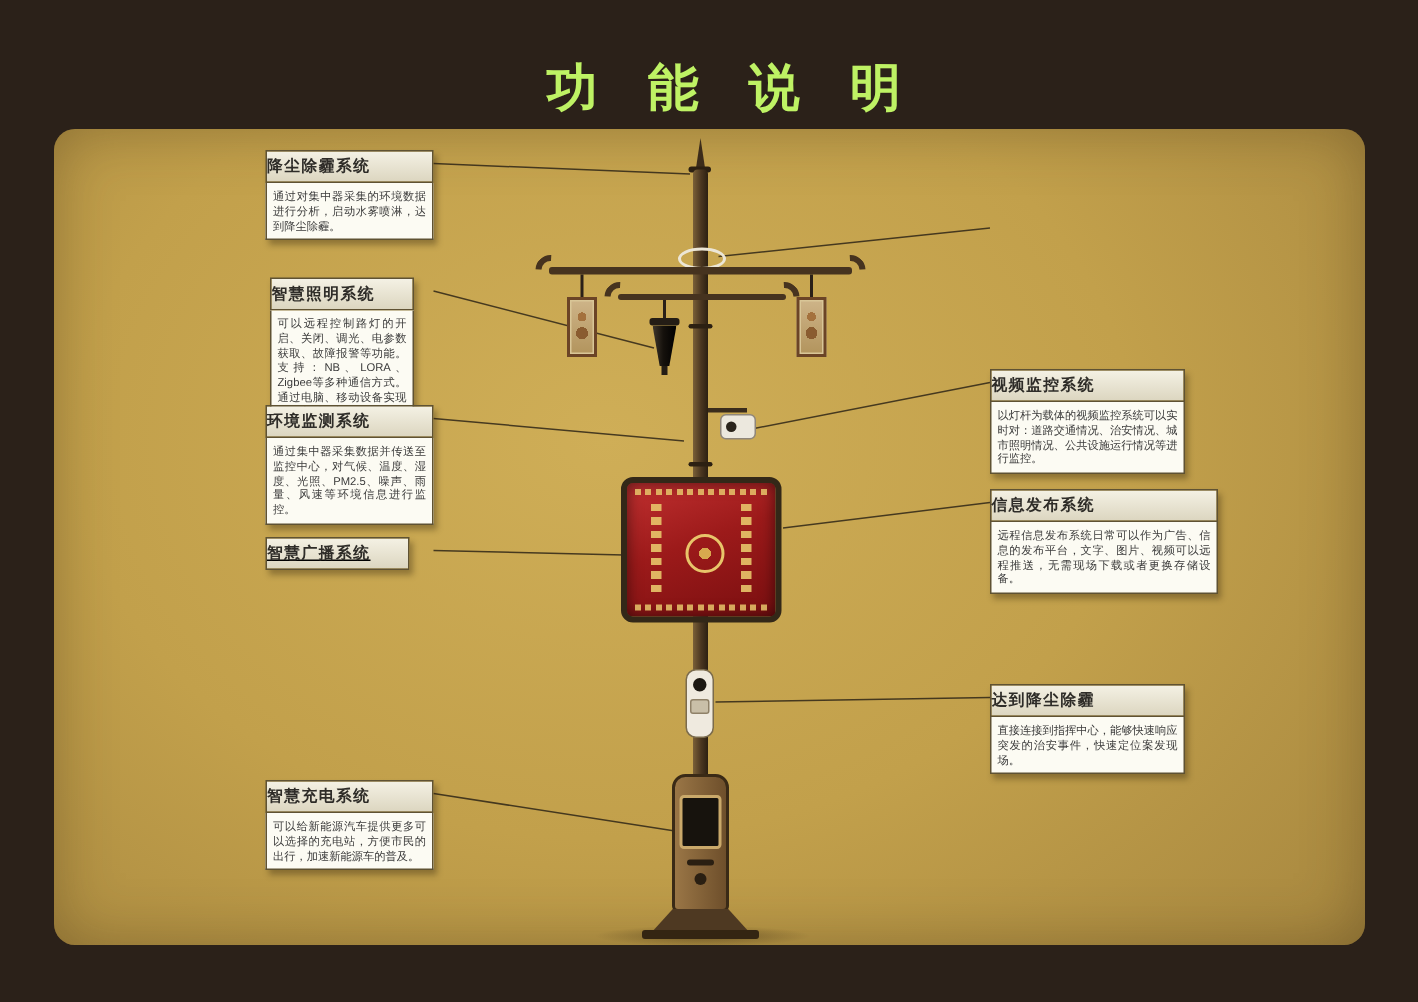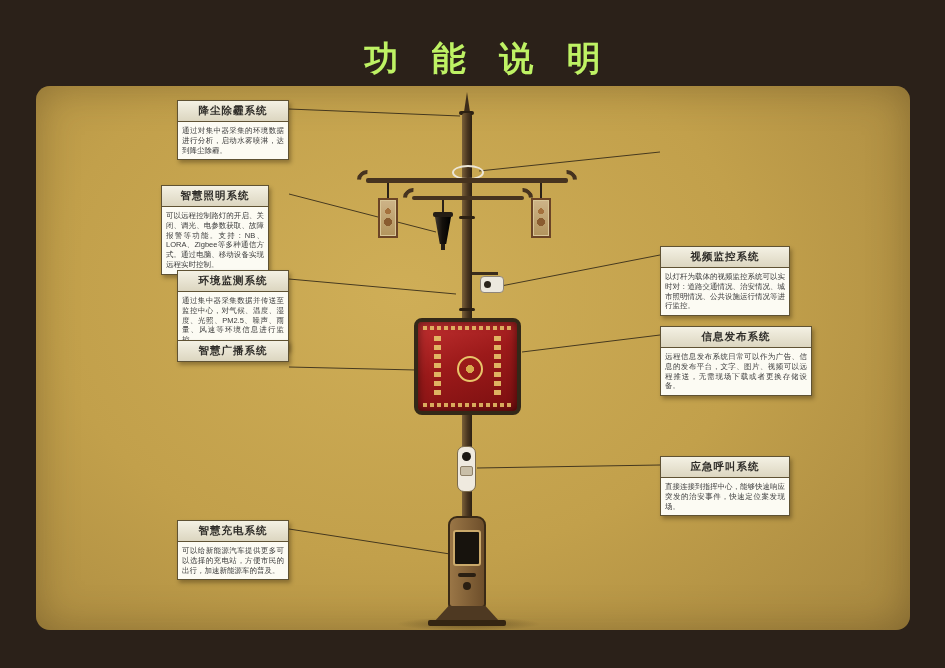--- a/index.html
+++ b/index.html
@@ -21,21 +21,21 @@
   }
   .connectors{position:absolute;left:0;top:0;pointer-events:none;}
   .connectors line{stroke:#2f2617;stroke-width:1;opacity:.85;}
 
   
   .callout{position:absolute;box-shadow:2px 3px 4px rgba(40,28,8,.35);}
   .c-title{
     background:linear-gradient(#f4f1e4,#dcd6c0);
     border:1px solid #5f5233;
     font-size:10.5px;font-weight:bold;color:#2e2c28;
-    text-align:center;padding:3px 16px;letter-spacing:1px;
+    text-align:left;padding:3px 0;letter-spacing:1px;
   }
   .c-desc{
     background:#fcfbf3;border:1px solid #5f5233;border-top:none;
     font-size:7.5px;line-height:1.3;color:#3b3b3b;
     padding:4px 4px;text-align:justify;
   }
 
   
   .abs{position:absolute;}
   .finial{left:428px;top:6px;width:6px;height:20px;background:#3c2c1a;
@@ -170,43 +170,43 @@
       <div class="cslot"></div>
       <div class="cbtn"></div>
     </div>
     <div class="abs base-flare"></div>
     <div class="abs base-plate"></div>
 
     <div class="callout" style="left:141px;top:14px;width:112px;">
       <div class="c-title">降尘除霾系统</div>
       <div class="c-desc">通过对集中器采集的环境数据进行分析，启动水雾喷淋，达到降尘除霾。</div>
     </div>
-    <div class="callout" style="left:125px;top:99px;width:108px;">
+    <div class="callout" style="left:144px;top:99px;width:96px;">
       <div class="c-title">智慧照明系统</div>
       <div class="c-desc">可以远程控制路灯的开启、关闭、调光、电参数获取、故障报警等功能。支持：NB、LORA、Zigbee等多种通信方式。通过电脑、移动设备实现远程实时控制。</div>
     </div>
     <div class="callout" style="left:141px;top:184px;width:112px;">
       <div class="c-title">环境监测系统</div>
       <div class="c-desc">通过集中器采集数据并传送至监控中心，对气候、温度、湿度、光照、PM2.5、噪声、雨量、风速等环境信息进行监控。</div>
     </div>
-    <div class="callout" style="left:141px;top:254px;width:112px;">
+    <div class="callout" style="left:141px;top:272px;width:96px;text-decoration:underline;">
       <div class="c-title">智慧广播系统</div>
     </div>
     <div class="callout" style="left:141px;top:434px;width:112px;">
       <div class="c-title">智慧充电系统</div>
       <div class="c-desc">可以给新能源汽车提供更多可以选择的充电站，方便市民的出行，加速新能源车的普及。</div>
     </div>
 
     <div class="callout" style="left:624px;top:160px;width:130px;">
       <div class="c-title">视频监控系统</div>
       <div class="c-desc">以灯杆为载体的视频监控系统可以实时对：道路交通情况、治安情况、城市照明情况、公共设施运行情况等进行监控。</div>
     </div>
     <div class="callout" style="left:624px;top:240px;width:152px;">
       <div class="c-title">信息发布系统</div>
       <div class="c-desc">远程信息发布系统日常可以作为广告、信息的发布平台，文字、图片、视频可以远程推送，无需现场下载或者更换存储设备。</div>
     </div>
     <div class="callout" style="left:624px;top:370px;width:130px;">
-      <div class="c-title">应急呼叫系统</div>
+      <div class="c-title">达到降尘除霾</div>
       <div class="c-desc">直接连接到指挥中心，能够快速响应突发的治安事件，快速定位案发现场。</div>
     </div>
 
   </div>
 </div>
 
 </body></html>

